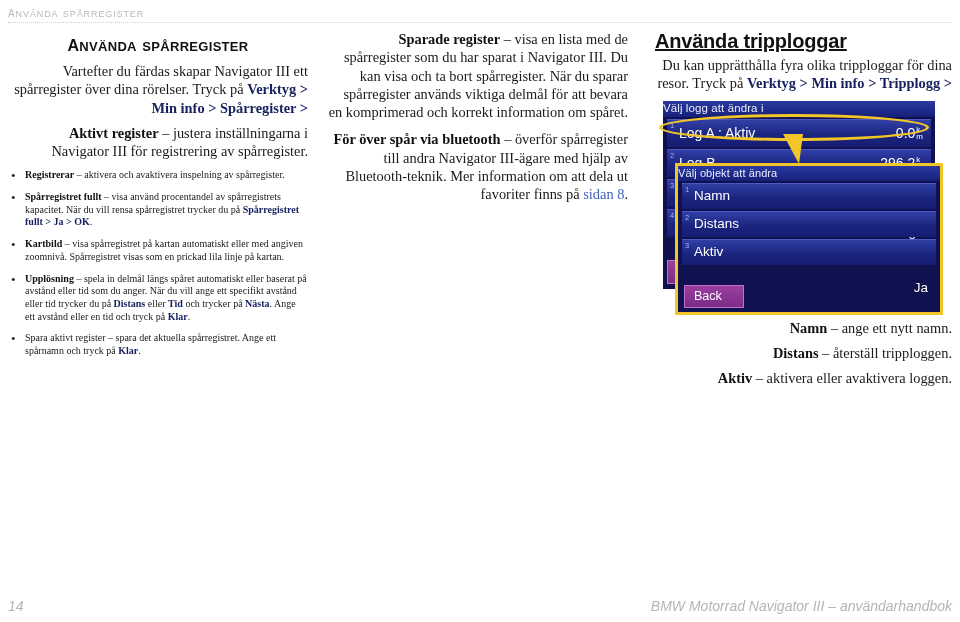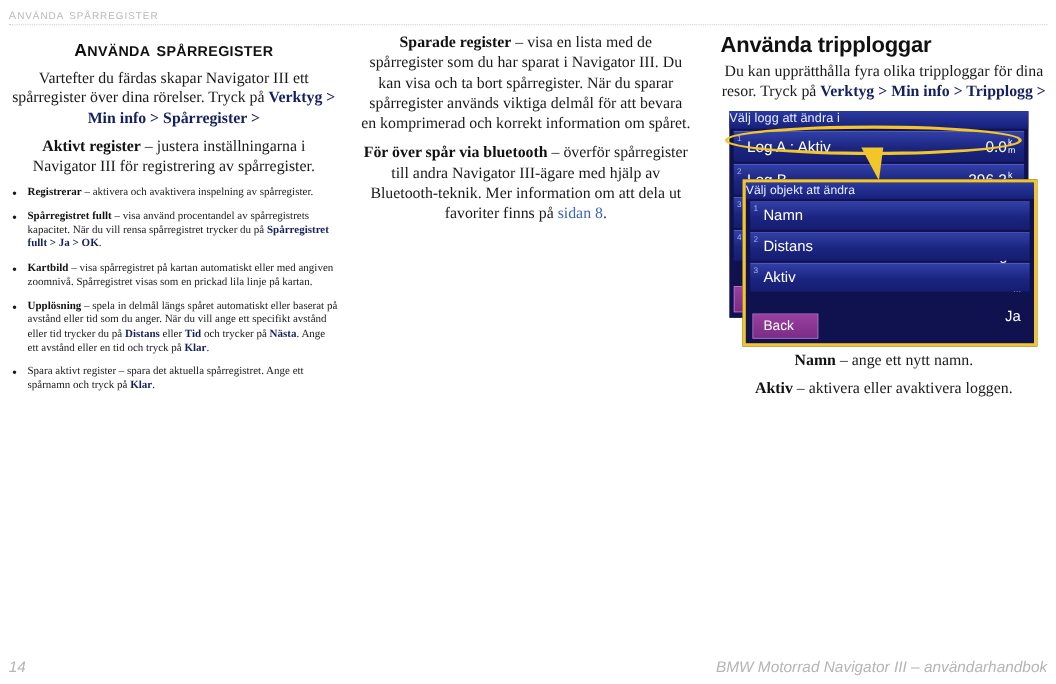--- a/index.html
+++ b/index.html
@@ -68,27 +68,28 @@
   }
   h1.section-title::first-letter { font-size: 23px; }
 
   h2.sub-title {
     margin: 0 0 3px 0;
     font-family: "Liberation Sans", sans-serif;
     font-size: 20px;
     font-weight: bold;
     color: #111;
     letter-spacing: -0.2px;
+    text-decoration: underline;
   }
 
   p.body {
     margin: 0 0 7px 0;
     font-size: 14.4px;
     line-height: 1.27;
-    text-align: center;
+    text-align: right;
   }
   p.body.tight { margin-bottom: 9px; }
 
   ul.bullets {
     margin: 0;
     padding: 0;
     list-style: none;
   }
   ul.bullets > li {
     position: relative;
@@ -344,20 +345,21 @@
         </div>
 
         <div class="gps-back" style="left:6px;bottom:4px;width:58px;height:21px;">
           <span style="position:absolute;left:9px;top:3px;color:#fff;font-size:12.5px;">Back</span>
         </div>
       </div>
     </div>
 
     <div style="margin-top:18px;">
       <p class="body"><b class="blk">Namn</b><span> – ange ett nytt namn.</span></p>
+      <p class="body"><b class="blk">Distans</b><span> – återställ tripploggen.</span></p>
       <p class="body"><b class="blk">Aktiv</b><span> – aktivera eller avaktivera loggen.</span></p>
     </div>
   </div>
 
 </div>
 
 <div class="footer-page">14</div>
 <div class="footer-title">BMW Motorrad Navigator III – användarhandbok</div>
 
 </body></html>

